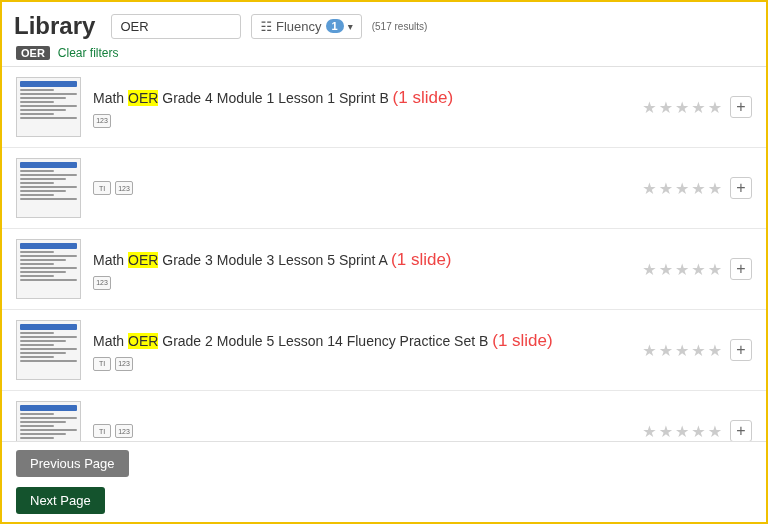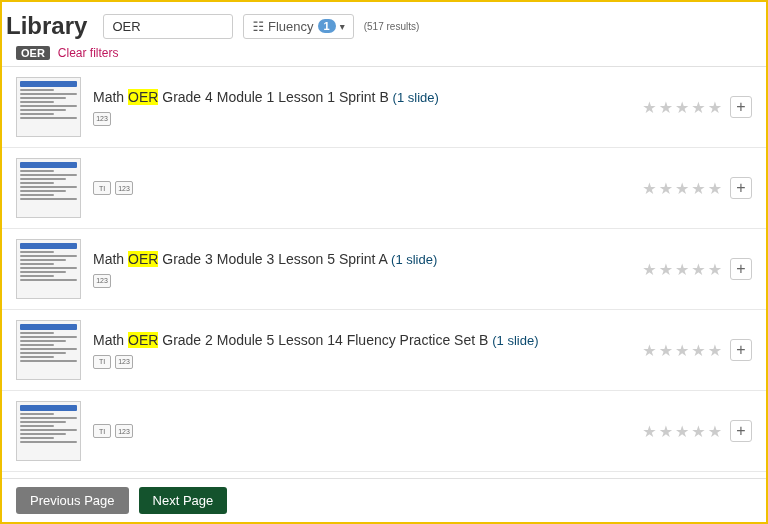--- a/index.html
+++ b/index.html
@@ -17,21 +17,21 @@
       height: 524px;
       border: 2px solid #f0c000;
       background: #fff;
       display: flex;
       flex-direction: column;
       overflow: hidden;
     }
     .header {
       display: flex;
       align-items: center;
-      padding: 10px 14px 6px 4px;
+      padding: 10px 14px 6px 12px;
       gap: 10px;
       flex-shrink: 0;
     }
     .header h1 {
       font-size: 24px;
       font-weight: bold;
       color: #333;
       margin-right: 6px;
     }
     .search-input {
@@ -80,21 +80,21 @@
     }
     .oer-badge {
       background: #555;
       color: #fff;
       font-size: 11px;
       font-weight: bold;
       padding: 1px 5px;
       border-radius: 2px;
     }
     .clear-filters {
-      color: #be185d;
+      color: #15803d;
       font-size: 12px;
       cursor: pointer;
       text-decoration: none;
     }
     .content-area {
       display: flex;
       flex: 1;
       overflow: hidden;
       border-top: 1px solid #e0e0e0;
     }
@@ -149,22 +149,22 @@
     .item-title {
       font-size: 14px;
       color: #333;
       line-height: 1.4;
     }
     .item-title .oer-highlight {
       background: #ffff00;
       font-weight: normal;
     }
     .item-title .slide-count {
-      color: #0c4a6e;
-      font-size: 13px;
+      color: #ef4444;
+      font-size: 17px;
       font-weight: normal;
     }
     .item-tags {
       display: flex;
       gap: 4px;
       align-items: center;
     }
     .tag-icon {
       width: 18px;
       height: 14px;
@@ -199,26 +199,27 @@
       background: #fff;
       display: flex;
       align-items: center;
       justify-content: center;
       cursor: pointer;
       font-size: 16px;
       color: #666;
     }
     .footer {
       display: flex;
-      align-items: center;
+      align-items: flex-start;
       padding: 8px 14px;
       gap: 10px;
       border-top: 1px solid #e0e0e0;
       flex-shrink: 0;
       background: #fff;
+      flex-direction: column;
     }
     .footer-btn {
       padding: 6px 14px;
       border: none;
       border-radius: 3px;
       font-size: 13px;
       cursor: pointer;
       font-weight: 500;
     }
     .btn-prev {

